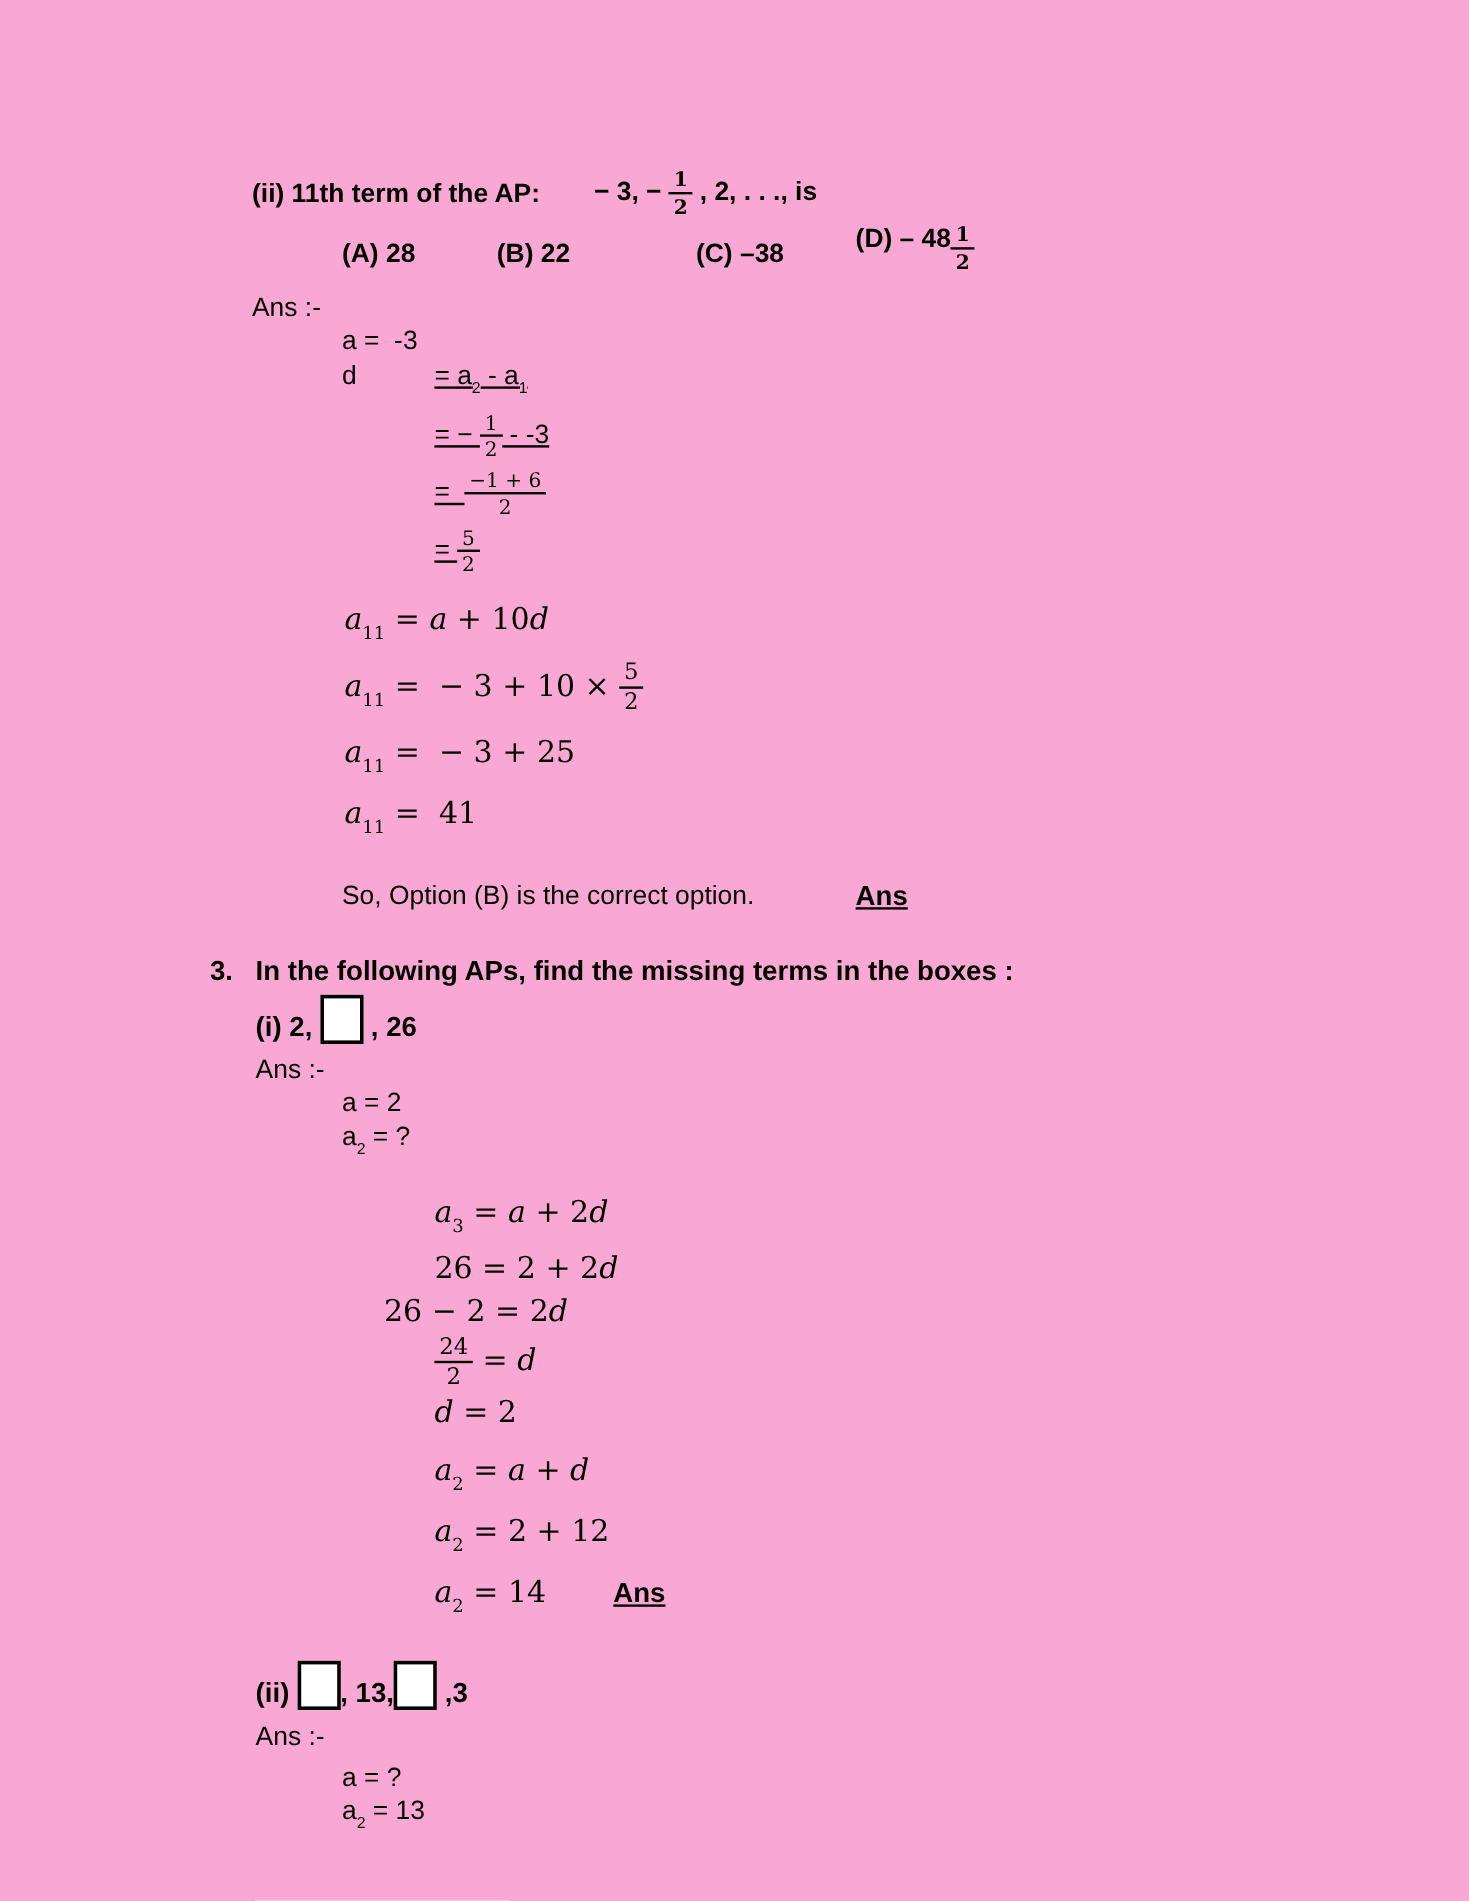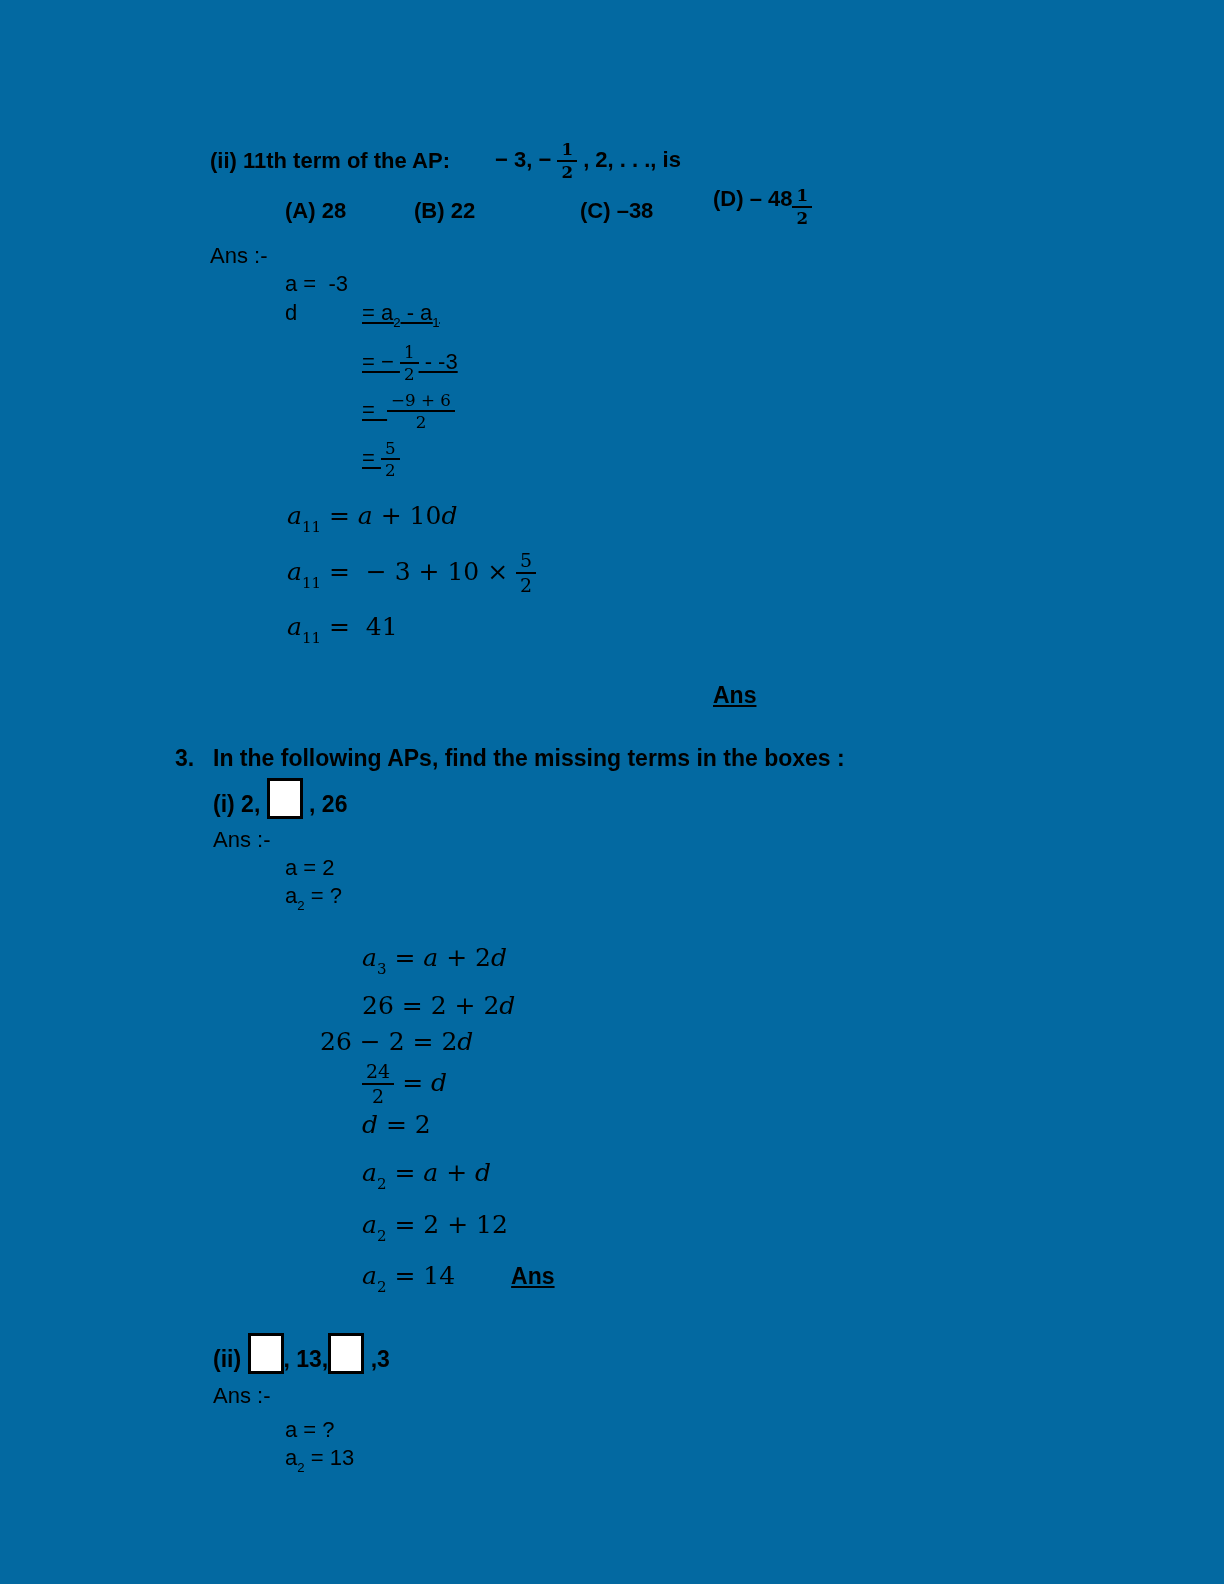--- a/index.html
+++ b/index.html
@@ -1,19 +1,19 @@
 <!DOCTYPE html>
 <html><head>
 <meta charset="utf-8">
 <style>
   html,body{margin:0;padding:0;background:#ffffff;}
   .page{
     position:relative;
     width:1224px;height:1584px;
-    background:#0369a1;color:#000000;
+    background:#f9a8d4;color:#000000;
     font-family:"Liberation Sans",sans-serif;
     overflow:hidden;
   }
   .content{padding-top:136px;}
   .ws{white-space:pre;}
   
   .row-heading{display:flex;margin-left:210px;height:50px;align-items:center;
     font-weight:700;font-size:22px;}
   .q-label{width:285px;}
   
@@ -86,33 +86,35 @@
 
     <div class="ans-label">Ans :-</div>
 
     <div class="work-given">
       <div class="line lh28">a =  -3</div>
       <div class="d-block">
         <span class="d-sym">d</span>
         <div class="d-col">
           <div class="line"><span>= a</span><span class="subs">2</span><span> - a</span><span class="subs">1</span></div>
           <div class="line fline"><span>= − </span><span class="frac"><span class="num">1</span><span class="den">2</span></span><span> - -3</span></div>
-          <div class="line fline"><span>=  </span><span class="frac"><span class="num">−9 + 6</span><span class="den">2</span></span></div>
+          <div class="line fline"><span>=  </span><span class="frac"><span class="num">−1 + 6</span><span class="den">2</span></span></div>
           <div class="line fline"><span>= </span><span class="frac"><span class="num">5</span><span class="den">2</span></span></div>
         </div>
       </div>
     </div>
 
     <div class="a11-block">
       <div class="serif-line"><span class="it">a</span><span class="subs">11</span><span> = </span><span class="it">a</span><span> + 10</span><span class="it">d</span></div>
       <div class="serif-line fline"><span class="it">a</span><span class="subs">11</span><span> =  − 3 + 10 × </span><span class="frac"><span class="num">5</span><span class="den">2</span></span></div>
+      <div class="serif-line"><span class="it">a</span><span class="subs">11</span><span> =  − 3 + 25</span></div>
       <div class="serif-line"><span class="it">a</span><span class="subs">11</span><span> =  41</span></div>
     </div>
 
     <div class="conclusion-row">
+      <span class="ws">So, Option (B) is the correct option.</span>
       <span class="ans-tag">Ans</span>
     </div>
 
     <div class="q3-heading">
       <span class="q3-num">3.</span>
       <span>In the following APs, find the missing terms in the boxes :</span>
     </div>
 
     <div class="part-label"><span>(i) 2, </span><span class="box"></span><span> , 26</span></div>
     <div class="ans-label" style="margin-left:213px;">Ans :-</div>

